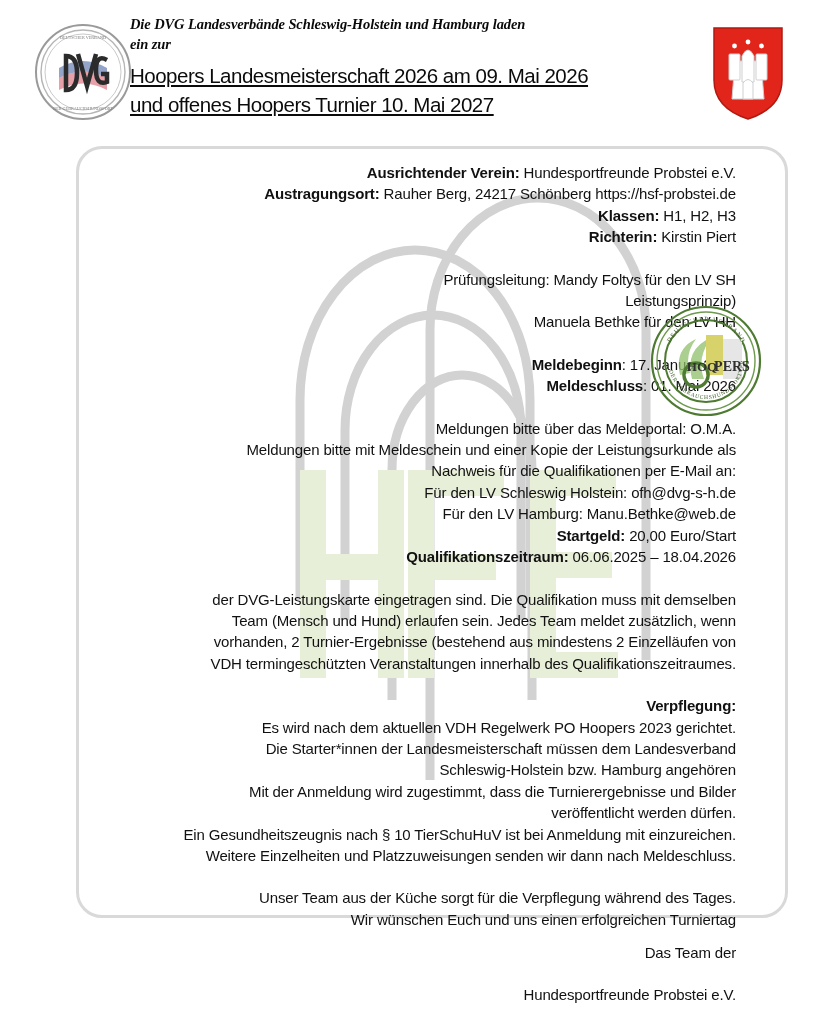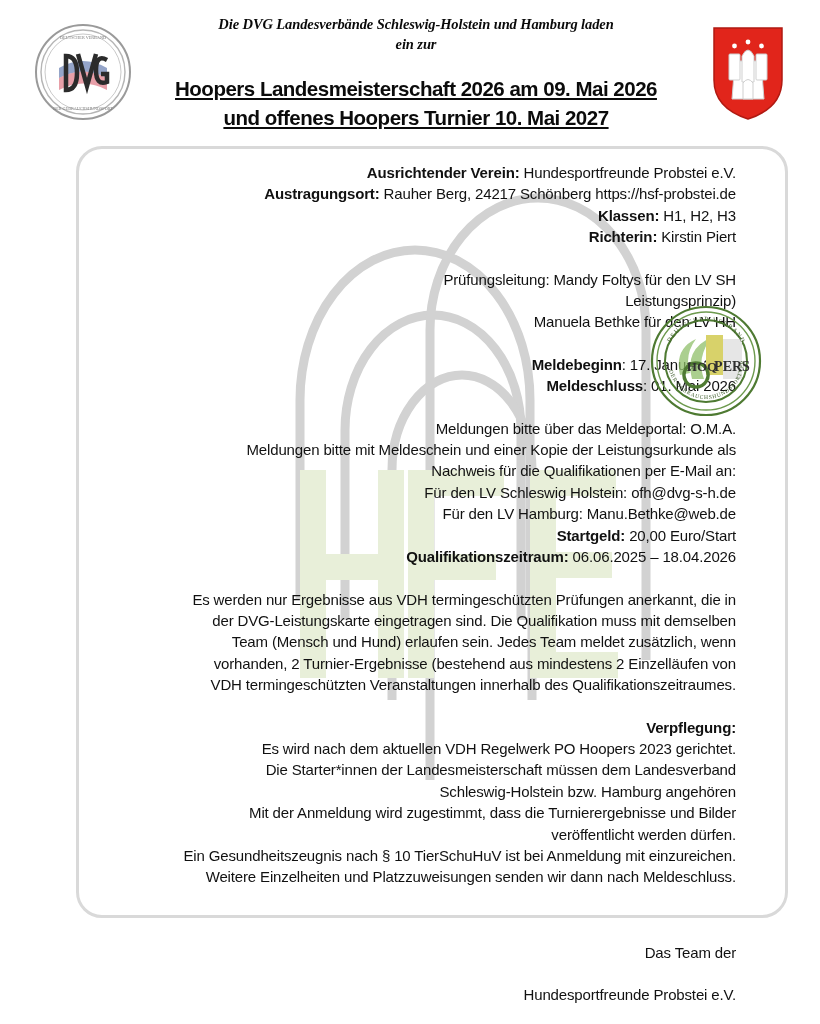--- a/index.html
+++ b/index.html
@@ -48,35 +48,35 @@
     left: 712px;
     top: 26px;
     width: 72px;
     height: 95px;
   }
   .header-text {
     position: absolute;
     left: 130px;
     top: 14px;
     width: 572px;
-    text-align: center;
+    text-align: left;
   }
   .invite-line {
     font-family: "Liberation Serif", serif;
     font-weight: bold;
     font-style: italic;
     font-size: 14.5px;
     line-height: 20px;
     letter-spacing: -0.1px;
     color: #0a0a0a;
   }
   .main-title {
-    margin-top: 20px;
+    margin-top: 7px;
     font-family: "Liberation Sans", sans-serif;
-    font-weight: bold;
+    font-weight: normal;
     font-size: 20.5px;
     line-height: 29px;
     letter-spacing: -0.5px;
     color: #0b0b0b;
   }
   .main-title span {
     text-decoration: underline;
     text-underline-offset: 2px;
     text-decoration-thickness: 2px;
   }
@@ -255,21 +255,20 @@
     <div>Nachweis für die Qualifikationen per E-Mail an:</div>
     <div>Für den LV Schleswig Holstein:   ofh@dvg-s-h.de</div>
     <div>Für den LV Hamburg:        Manu.Bethke@web.de</div>
     <div><b>Startgeld:</b><span> 20,00 Euro/Start</span></div>
     <div><b>Qualifikationszeitraum:</b><span> 06.06.2025 – 18.04.2026</span></div>
   </div>
 
   <div class="gap-md"></div>
 
   <div class="blk">
-    <div>Es werden nur Ergebnisse aus VDH termingeschützten Prüfungen anerkannt, die in</div>
     <div>der DVG-Leistungskarte eingetragen sind. Die Qualifikation muss mit demselben</div>
     <div>Team (Mensch und Hund) erlaufen sein. Jedes Team meldet zusätzlich, wenn</div>
     <div>vorhanden, 2 Turnier-Ergebnisse (bestehend aus mindestens 2 Einzelläufen von</div>
     <div>VDH termingeschützten Veranstaltungen innerhalb des Qualifikationszeitraumes.</div>
   </div>
 
   <div class="gap-md"></div>
 
   <div class="blk">
     <div><b>Verpflegung:</b></div>
@@ -277,19 +276,23 @@
     <div>Die Starter*innen der Landesmeisterschaft müssen dem Landesverband</div>
     <div>Schleswig-Holstein bzw. Hamburg angehören</div>
     <div>Mit der Anmeldung wird zugestimmt, dass die Turnierergebnisse und Bilder</div>
     <div>veröffentlicht werden dürfen.</div>
     <div>Ein Gesundheitszeugnis nach § 10 TierSchuHuV ist bei Anmeldung mit einzureichen.</div>
     <div>Weitere Einzelheiten und Platzzuweisungen senden wir dann nach Meldeschluss.</div>
   </div>
 
   <div class="gap-md"></div>
 
+  <div class="blk">
+    <div>Unser Team aus der Küche sorgt für die Verpflegung während des Tages.</div>
+    <div>Wir wünschen Euch und uns einen erfolgreichen Turniertag</div>
+  </div>
 </div>
 
 <div class="footer">
   <div class="blk">Das Team der</div>
   <div class="gap-sm"></div>
   <div class="blk">Hundesportfreunde Probstei e.V.</div>
 </div>
 
 </body></html>

